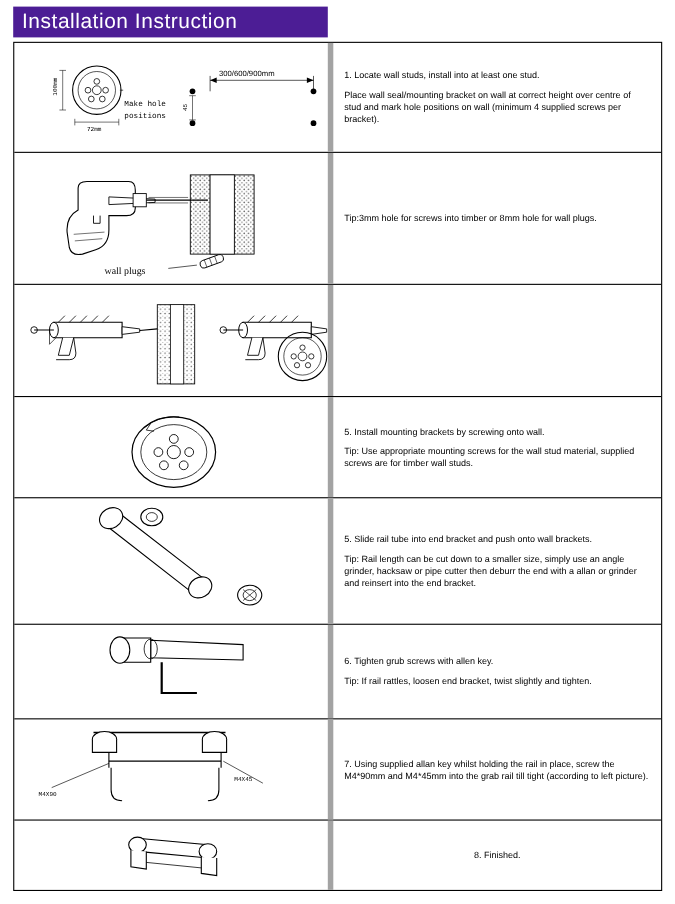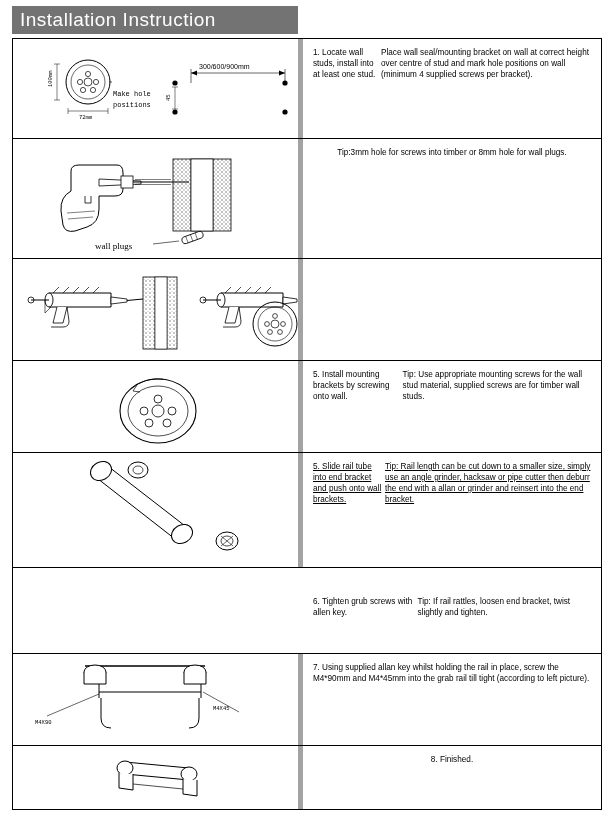--- a/index.html
+++ b/index.html
@@ -20,21 +20,21 @@
     height: 822px;
     box-sizing: border-box;
   }
   
   .title-bar {
     position: absolute;
     left: 12px;
     top: 6px;
     width: 286px;
     height: 28px;
-    background: #737373;
+    background: #4c1d95;
     color: #fff;
     font-size: 19px;
     line-height: 28px;
     padding-left: 8px;
     box-sizing: border-box;
     letter-spacing: 0.5px;
     font-family: "Liberation Sans", sans-serif;
     white-space: nowrap;
   }
   
@@ -64,21 +64,21 @@
     border-right: 5px solid #a3a3a3;
     position: relative;
     box-sizing: border-box;
     overflow: hidden;
   }
   .cell-txt {
     flex: 1 1 auto;
     box-sizing: border-box;
     padding: 8px 10px 8px 10px;
     display: flex;
-    flex-direction: row;
+    flex-direction: column;
     justify-content: center;
     overflow: hidden;
   }
   .step-text {
     font-size: 8.2px;
     line-height: 11px;
     margin: 0 0 7px 0;
     color: #000;
   }
   .step-text:last-child {
@@ -295,21 +295,21 @@
             <path d="M124 24 L120 30 L127 31" fill="none" stroke="#000" stroke-width="0.7"></path>
           </svg>
         </div>
       </div>
       <div class="cell-txt">
         <p class="step-text">5. Install mounting brackets by screwing onto wall.</p>
         <p class="step-text">Tip: Use appropriate mounting screws for the wall stud material, supplied screws are for timber wall studs.</p>
       </div>
     </div>
 
-    <div class="row" style="flex: 0 0 115px; text-decoration: underline;">
+    <div class="row" style="flex: 0 0 115px;">
       <div class="cell-img">
         <div class="svgwrap">
           <svg width="290" height="115" viewBox="0 0 290 115">
 
             <g>
               <path d="M80 22 L96 14 L176 76 L162 86 Z" fill="#ffffff" stroke="#000" stroke-width="1"></path>
               <ellipse cx="88" cy="18" rx="11" ry="9" transform="rotate(-30 88 18)" fill="#ffffff" stroke="#000" stroke-width="1"></ellipse>
               <ellipse cx="169" cy="81" rx="11" ry="9" transform="rotate(-30 169 81)" fill="#ffffff" stroke="#000" stroke-width="1"></ellipse>
             </g>
 
@@ -322,21 +322,21 @@
             <line x1="220" y1="83" x2="208" y2="93" stroke="#000" stroke-width="0.6"></line>
           </svg>
         </div>
       </div>
       <div class="cell-txt">
         <p class="step-text">5. Slide rail tube into end bracket and push onto wall brackets.</p>
         <p class="step-text">Tip: Rail length can be cut down to a smaller size, simply use an angle grinder, hacksaw or pipe cutter then deburr the end with a allan or grinder and reinsert into the end bracket.</p>
       </div>
     </div>
 
-    <div class="row" style="flex: 0 0 86px; align-items: center;">
+    <div class="row" style="flex: 0 0 86px;">
       <div class="cell-img">
         <div class="svgwrap">
           <svg width="290" height="86" viewBox="0 0 290 86">
 
             <path d="M124 14 L208 18 L208 32 L124 30 Z" fill="#ffffff" stroke="#000" stroke-width="1"></path>
 
             <path d="M96 12 L124 12 L124 34 L96 34 Z" fill="#ffffff" stroke="#000" stroke-width="1"></path>
             <ellipse cx="96" cy="23" rx="9" ry="12" fill="#ffffff" stroke="#000" stroke-width="1"></ellipse>
             <ellipse cx="124" cy="22" rx="6" ry="9" fill="none" stroke="#000" stroke-width="0.7"></ellipse>
 

